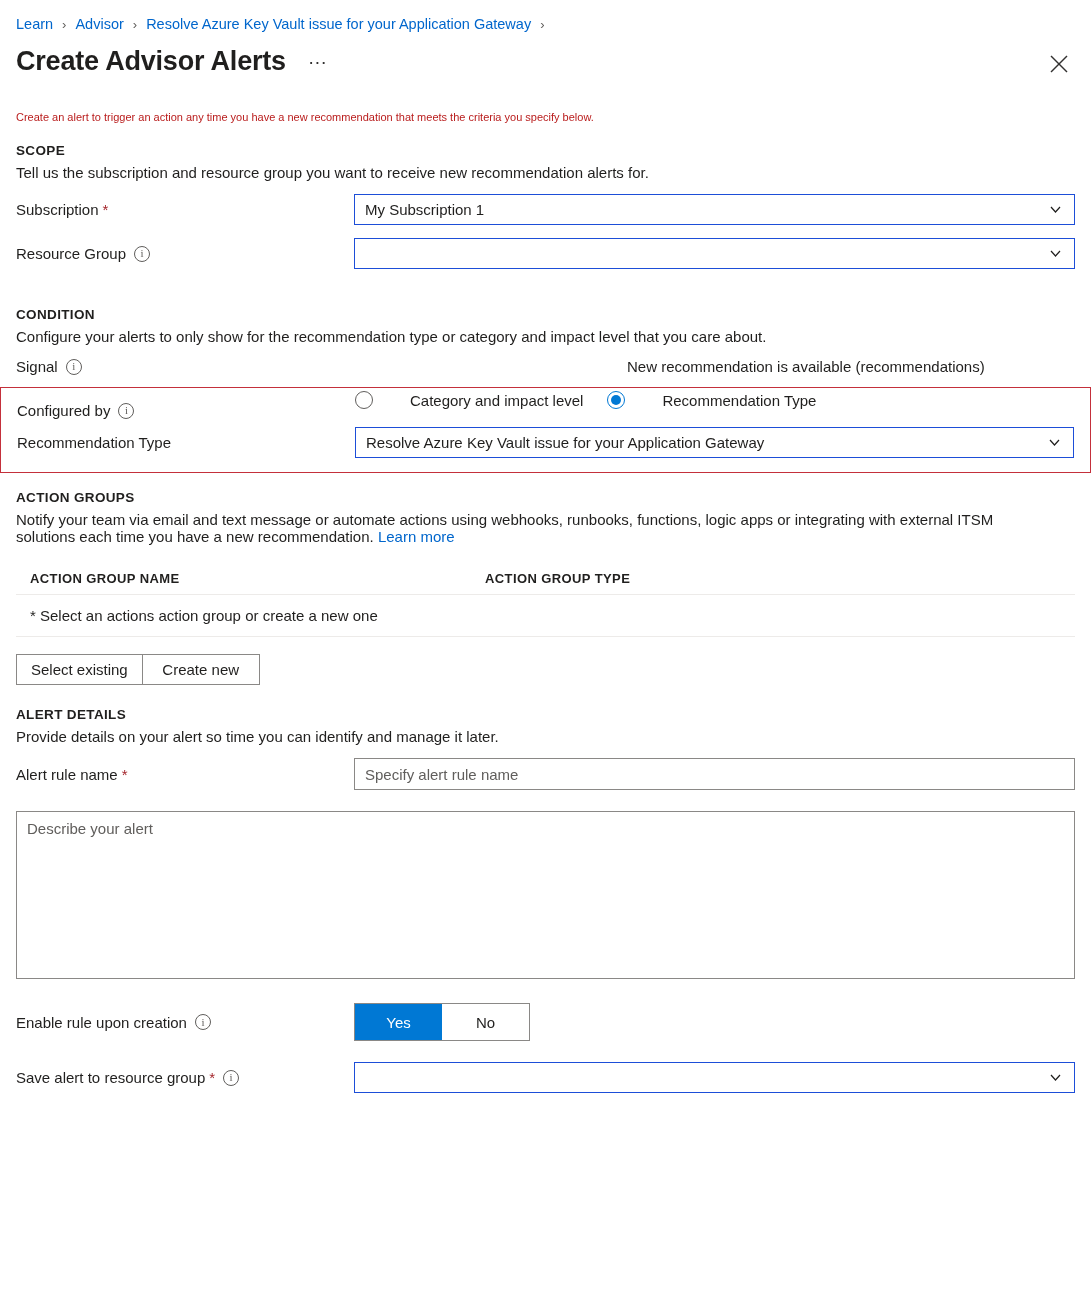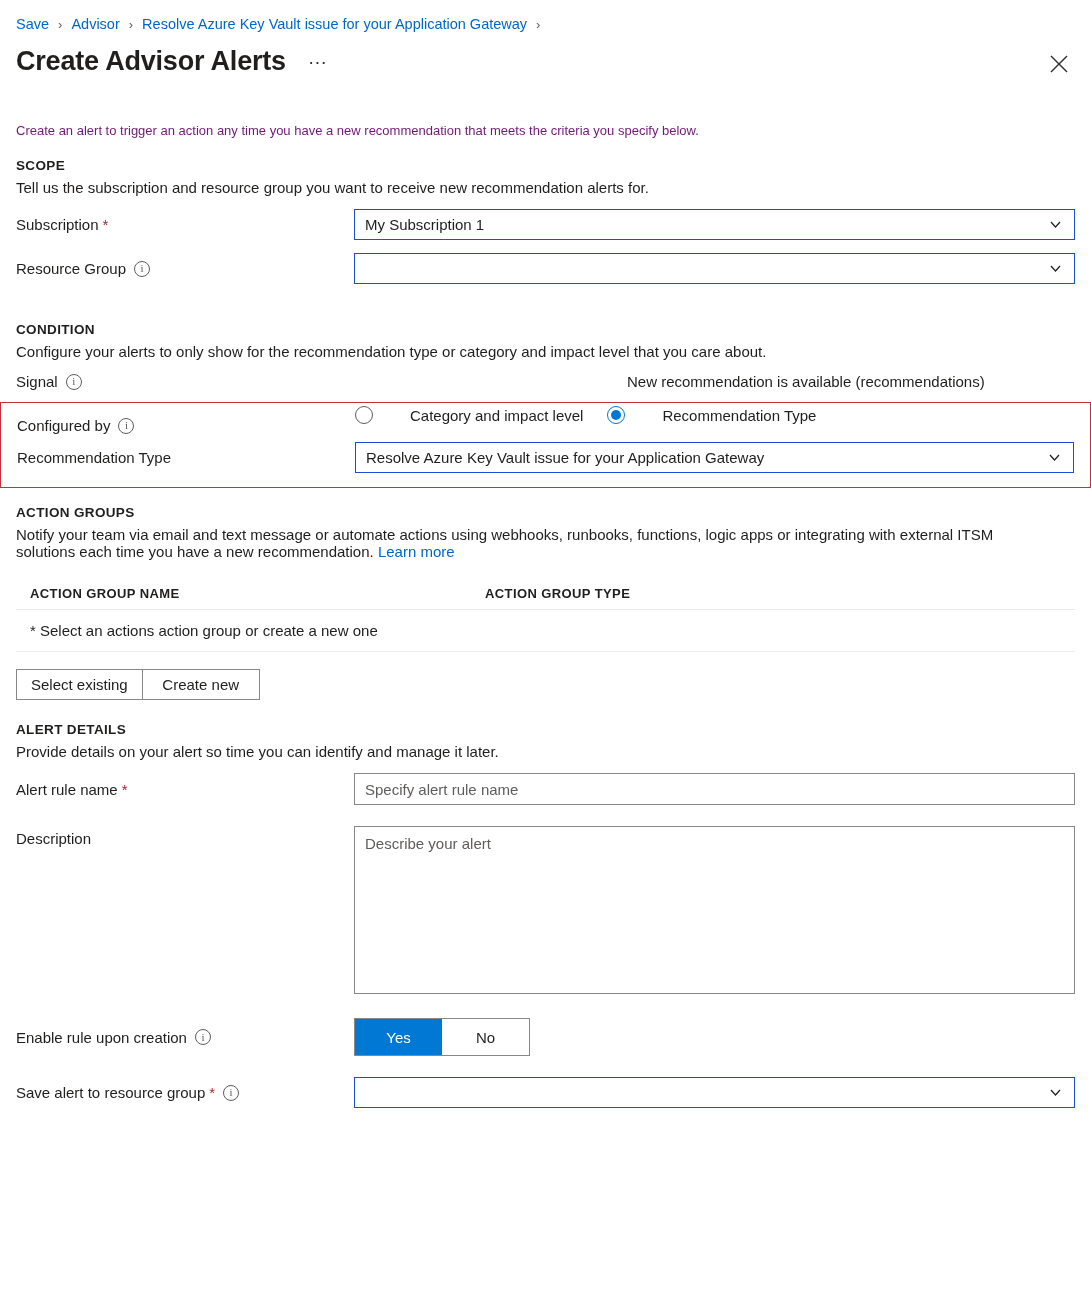--- a/index.html
+++ b/index.html
@@ -70,23 +70,23 @@
     top: 4px;
     width: 28px;
     height: 28px;
     cursor: pointer;
     color: #323130;
   }
   .close-btn svg { display: block; }
 
   
   .intro {
-    margin-top: 46px;
-    font-size: 13px;
-    color: #701a75;
+    margin-top: 34px;
+    font-size: 11px;
+    color: #b91c1c;
   }
 
   
   .section-head {
     font-size: 13.5px;
     font-weight: 700;
     letter-spacing: 0.35px;
     color: #201f1e;
     margin-top: 20px;
   }
@@ -285,21 +285,21 @@
   }
 
   .row-gap-lg { margin-top: 21px; }
 </style>
 </head>
 <body>
 
 <div class="page">
 
   <div class="breadcrumb">
-    <a>Save</a>
+    <a>Learn</a>
     <span class="crumb-sep">›</span>
     <a>Advisor</a>
     <span class="crumb-sep">›</span>
     <a>Resolve Azure Key Vault issue for your Application Gateway</a>
     <span class="crumb-sep">›</span>
   </div>
 
   <div class="title-row">
     <div class="page-title">Create Advisor Alerts</div>
     <div class="ellipsis-btn">···</div>
@@ -422,23 +422,20 @@
     <div class="form-label">
       <span>Alert rule name</span>
       <span class="req">*</span>
     </div>
     <div class="control">
       <input class="text-input" type="text" placeholder="Specify alert rule name" style="">
     </div>
   </div>
 
   <div class="form-row" style="align-items:flex-start; margin-top:21px;">
-    <div class="form-label" style="padding-top:4px;">
-      <span>Description</span>
-    </div>
     <div class="control">
       <textarea class="text-area" placeholder="Describe your alert" style=""></textarea>
     </div>
   </div>
 
   <div class="form-row row-gap-lg">
     <div class="form-label">
       <span>Enable rule upon creation</span>
       <i class="info-icon">i</i>
     </div>

